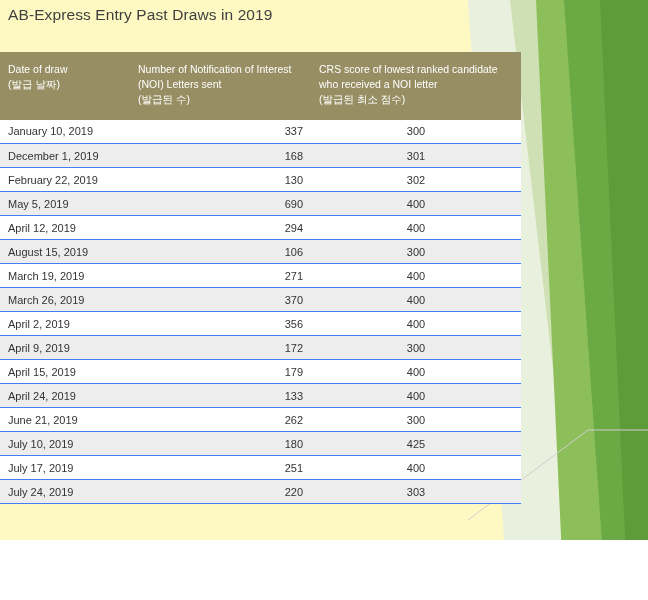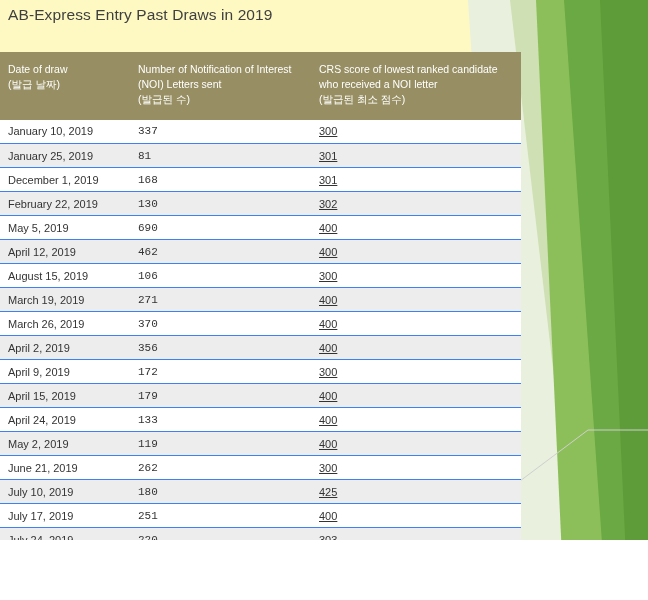--- a/index.html
+++ b/index.html
@@ -67,22 +67,22 @@
     color: #333333;
     padding: 5px 8px;
     height: 24px;
     border-bottom: 1px solid #3b82f6;
     white-space: nowrap;
     overflow: hidden;
   }
   table.draws tbody tr:nth-child(even) { background: #ededed; }
   table.draws tbody tr:nth-child(odd)  { background: #ffffff; }
   td.col-date { text-align: left; }
-  td.col-noi  { text-align: left; font-family: Liberation Mono, monospace; }
-  td.col-crs  { text-align: left; padding-left: 10px; text-decoration: underline; }
+  td.col-noi  { text-align: right; }
+  td.col-crs  { text-align: center; padding-left: 10px; }
 
   .hdr-line2 { display: block; }
 </style>
 </head>
 <body>
 
 <div id="slide">
 
   <div class="deco">
     <svg width="180" height="600" viewBox="0 0 180 600" xmlns="http://www.w3.org/2000/svg" aria-hidden="true">
@@ -120,42 +120,37 @@
           </th>
         </tr>
       </thead>
       <tbody id="draws-body">
           <tr>
             <td class="col-date">January 10, 2019</td>
             <td class="col-noi">337</td>
             <td class="col-crs">300</td>
           </tr>
           <tr>
-            <td class="col-date">January 25, 2019</td>
-            <td class="col-noi">81</td>
-            <td class="col-crs">301</td>
-          </tr>
-          <tr>
             <td class="col-date">December 1, 2019</td>
             <td class="col-noi">168</td>
             <td class="col-crs">301</td>
           </tr>
           <tr>
             <td class="col-date">February 22, 2019</td>
             <td class="col-noi">130</td>
             <td class="col-crs">302</td>
           </tr>
           <tr>
             <td class="col-date">May 5, 2019</td>
             <td class="col-noi">690</td>
             <td class="col-crs">400</td>
           </tr>
           <tr>
             <td class="col-date">April 12, 2019</td>
-            <td class="col-noi">462</td>
+            <td class="col-noi">294</td>
             <td class="col-crs">400</td>
           </tr>
           <tr>
             <td class="col-date">August 15, 2019</td>
             <td class="col-noi">106</td>
             <td class="col-crs">300</td>
           </tr>
           <tr>
             <td class="col-date">March 19, 2019</td>
             <td class="col-noi">271</td>
@@ -177,25 +172,20 @@
             <td class="col-crs">300</td>
           </tr>
           <tr>
             <td class="col-date">April 15, 2019</td>
             <td class="col-noi">179</td>
             <td class="col-crs">400</td>
           </tr>
           <tr>
             <td class="col-date">April 24, 2019</td>
             <td class="col-noi">133</td>
-            <td class="col-crs">400</td>
-          </tr>
-          <tr>
-            <td class="col-date">May 2, 2019</td>
-            <td class="col-noi">119</td>
             <td class="col-crs">400</td>
           </tr>
           <tr>
             <td class="col-date">June 21, 2019</td>
             <td class="col-noi">262</td>
             <td class="col-crs">300</td>
           </tr>
           <tr>
             <td class="col-date">July 10, 2019</td>
             <td class="col-noi">180</td>

